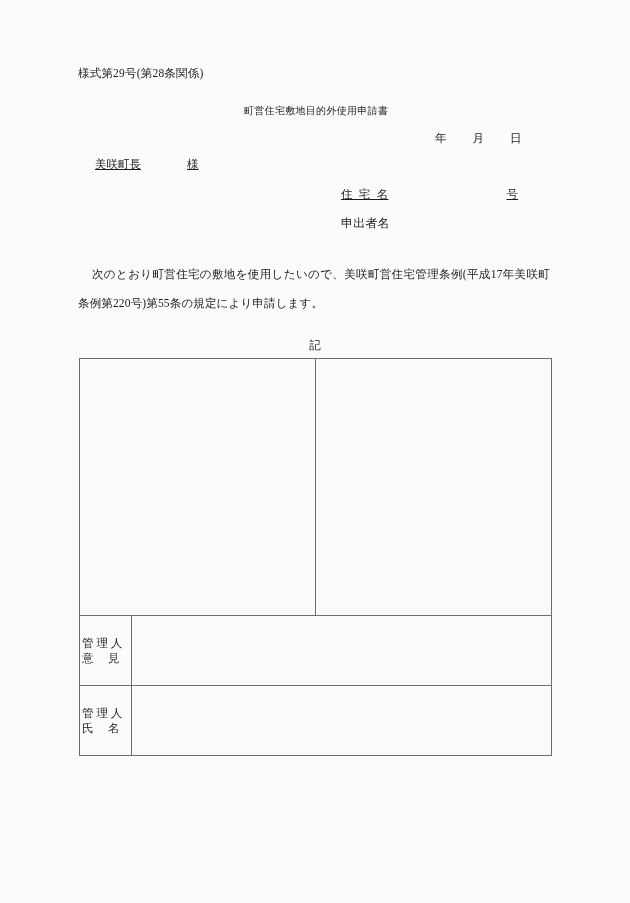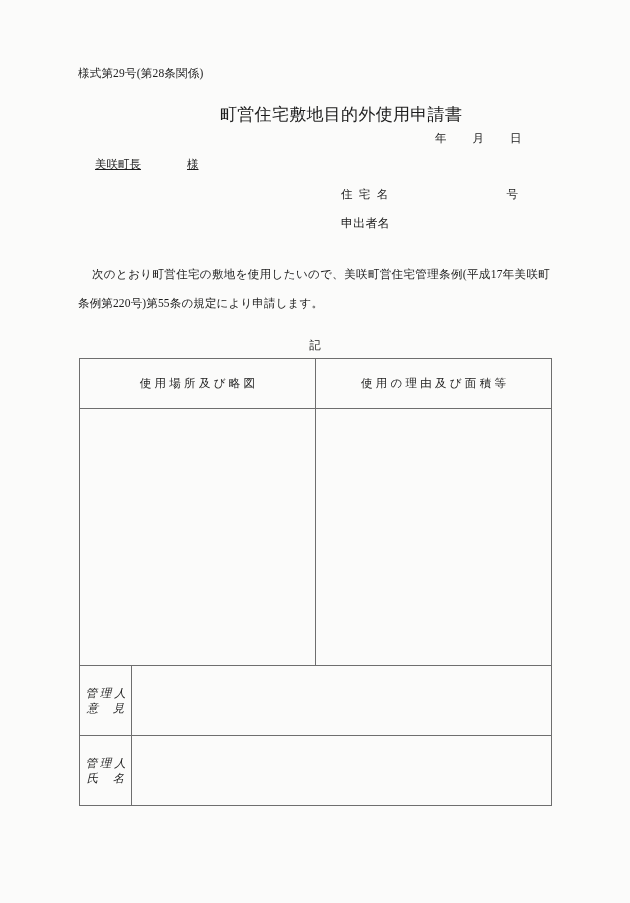--- a/index.html
+++ b/index.html
@@ -30,23 +30,23 @@
   
   .form-no {
     left: 78px;
     top: 68px;
     font-size: 11.5px;
     letter-spacing: 0.2px;
   }
 
   
   .doc-title {
-    left: 220px;
+    left: 244px;
     top: 106px;
-    font-size: 17px;
+    font-size: 10px;
     letter-spacing: 0.3px;
     text-align: right;
   }
 
   
   .date-line {
     left: 435px;
     top: 133px;
     font-size: 11.5px;
   }
@@ -60,20 +60,21 @@
     text-decoration: underline;
   }
   .addressee .gap { display: inline-block; width: 46px; }
 
   
   .field-house {
     left: 341px;
     top: 189px;
     font-size: 11.5px;
     letter-spacing: 0.2px;
+    text-decoration: underline;
   }
   .field-house .gap { display: inline-block; width: 118px; }
 
   .field-applicant {
     left: 341px;
     top: 217px;
     font-size: 12px;
     letter-spacing: 0.2px;
   }
 
@@ -119,24 +120,23 @@
     height: 49px;
     text-align: center;
     letter-spacing: 0.2px;
   }
   td.body-cell {
     height: 256px;
   }
   td.label-cell {
     width: 52px;
     height: 69px;
-    text-align: center;
+    text-align: left;
     line-height: 15px;
     padding: 0 2px;
-    font-style: italic;
   }
   td.label-cell .lbl-l1,
   td.label-cell .lbl-l2 {
     display: block;
     white-space: pre;
   }
 </style>
 </head>
 <body>
 
@@ -159,24 +159,20 @@
   <div class="ki-mark">記</div>
 
   <table class="form-table">
     <colgroup>
       <col style="width:52px">
       <col style="width:184px">
       <col style="width:236px">
     </colgroup>
     <tbody>
       <tr>
-        <td class="th-cell" colspan="2">使  用  場  所  及  び  略  図</td>
-        <td class="th-cell">使  用  の  理  由  及  び  面  積  等</td>
-      </tr>
-      <tr>
         <td class="body-cell" colspan="2"></td>
         <td class="body-cell"></td>
       </tr>
       <tr>
         <td class="label-cell">
             <span class="lbl-l1">管 理 人</span>
             <span class="lbl-l2">意     見</span>
           </td>
         <td colspan="2"></td>
       </tr>

